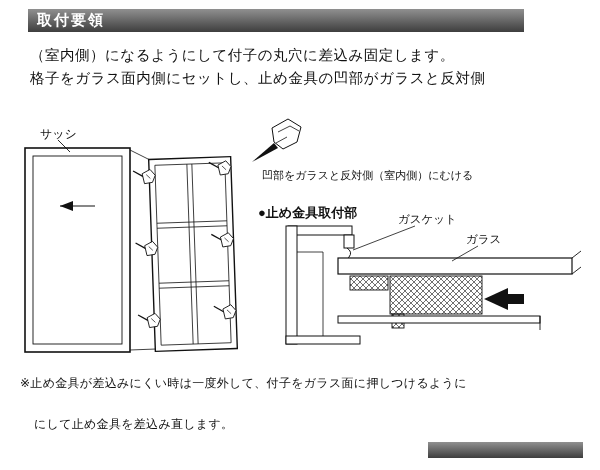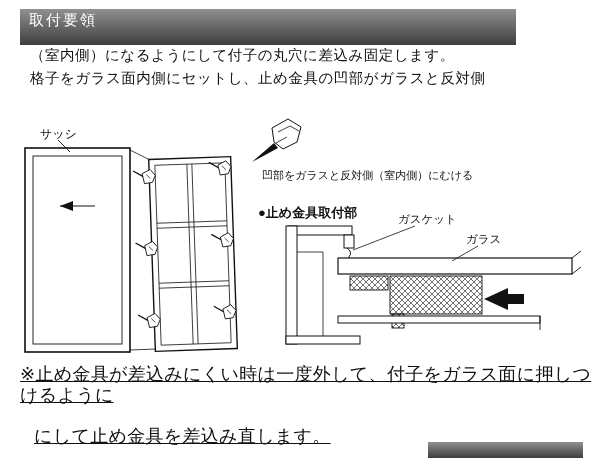--- a/index.html
+++ b/index.html
@@ -5,35 +5,35 @@
   * { margin:0; padding:0; box-sizing:border-box; }
   html,body { width:600px; height:470px; }
   body {
     background:#fff;
     font-family:"Liberation Sans","DejaVu Sans",sans-serif;
     color:#111;
   }
   .page { position:relative; width:600px; height:470px; background:#fff; overflow:hidden; }
 
   .header-bar {
-    position:absolute; left:20px; top:9px; width:496px; height:36px;
+    position:absolute; left:28px; top:9px; width:496px; height:23px;
     background:linear-gradient(var(--header-top,#909090), var(--header-bottom,#3e3e3e));
-    color:#fff; font-weight:normal; font-size:15px; line-height:22px;
+    color:#fff; font-weight:bold; font-size:15px; line-height:22px;
     padding-left:9px; letter-spacing:2px;
   }
 
   .intro { position:absolute; left:30px; top:44px; font-size:14.5px; line-height:23px; letter-spacing:0.5px; }
 
   .glass-vlabel {
     position:absolute; left:52px; top:220px;
     writing-mode:vertical-rl; text-orientation:upright;
     font-size:12px; letter-spacing:3px;
   }
 
-  .note { position:absolute; left:20px; top:364px; font-size:18px; line-height:21px; letter-spacing:0.3px;text-decoration:underline; }
+  .note { position:absolute; left:20px; top:373px; font-size:12px; line-height:21px; letter-spacing:0.3px; }
   .note .indent { padding-left:14px;margin-top:20px; }
 
   .footer-bar {
     position:absolute; left:428px; top:442px; width:155px; height:16px;
     background:linear-gradient(var(--header-top,#909090), var(--header-bottom,#3e3e3e));
   }
 
   svg.diagram { position:absolute; left:0; top:0; }
   svg text { font-family:"Liberation Sans","DejaVu Sans",sans-serif; fill:#111; }
 </style>

